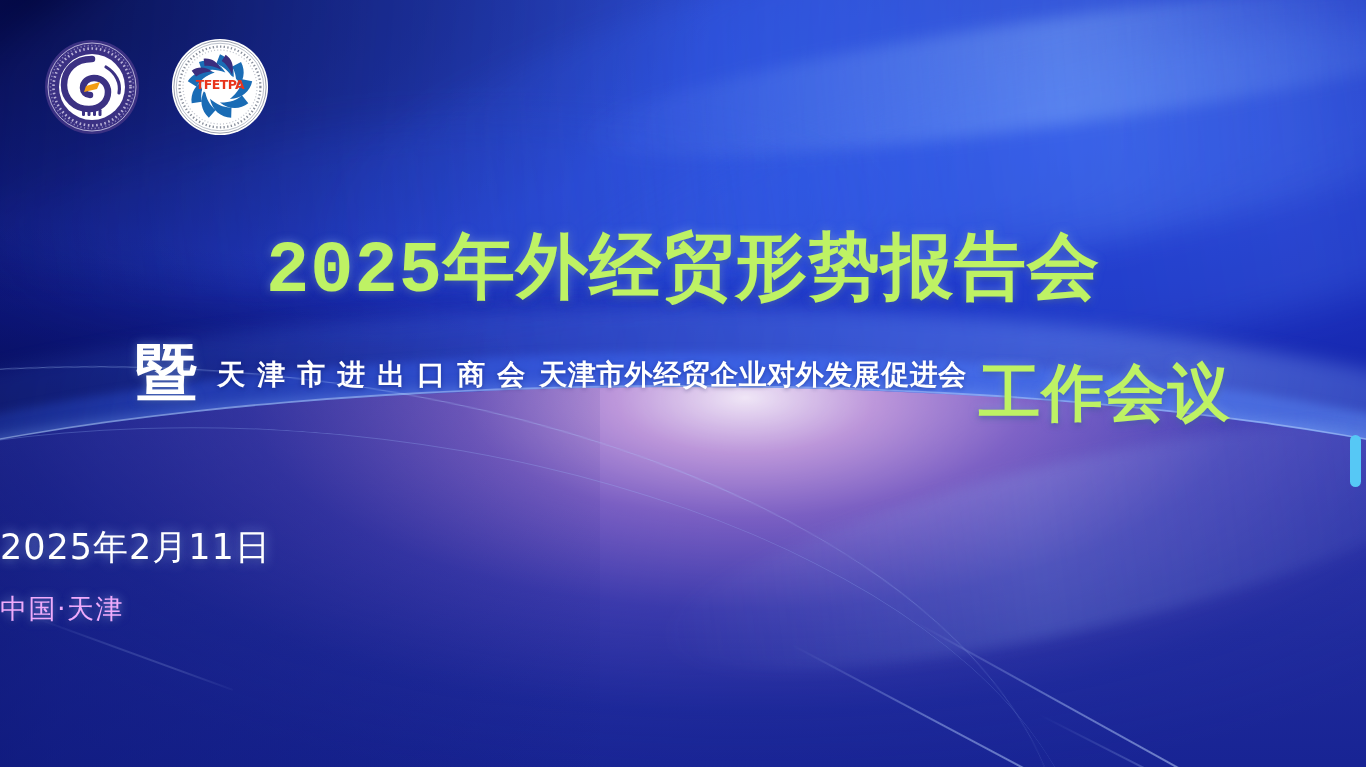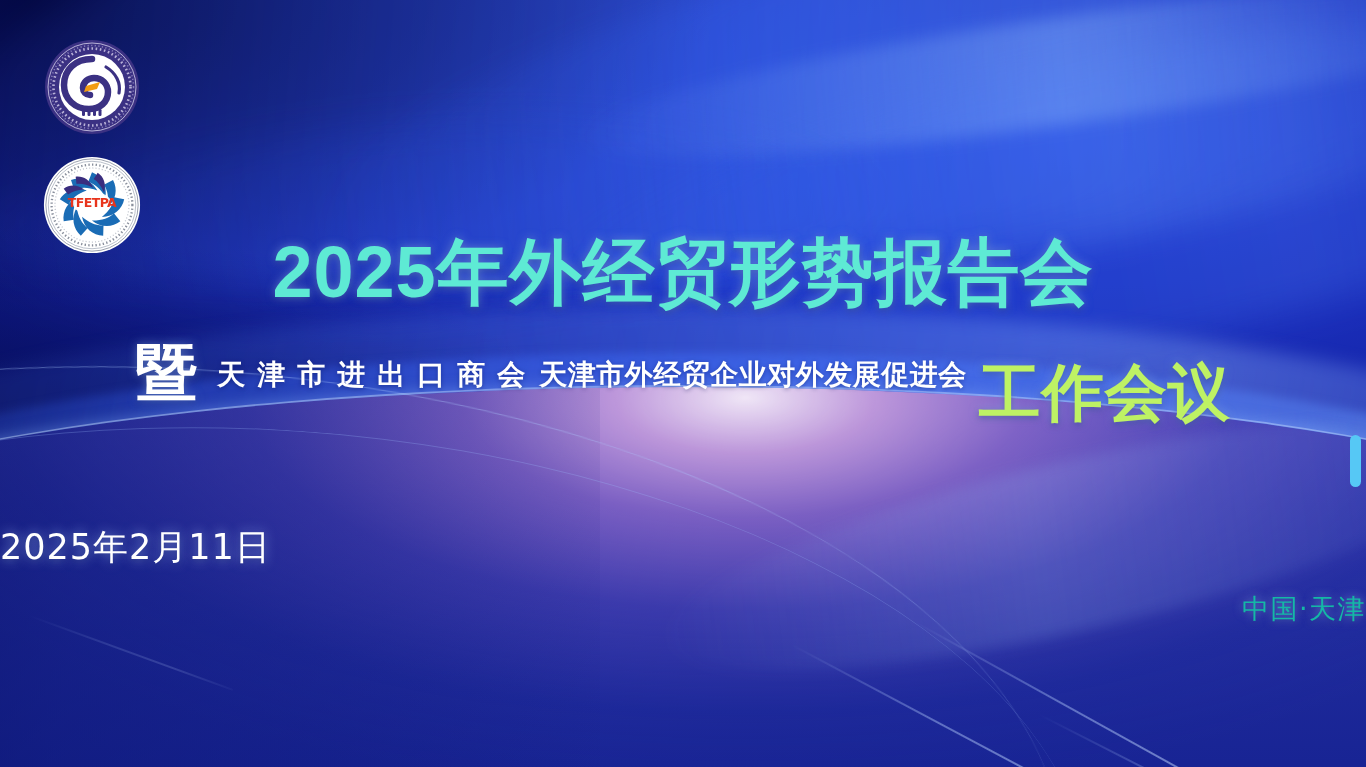--- a/index.html
+++ b/index.html
@@ -214,23 +214,22 @@
     pointer-events: none;
   }
 
   
   .logos {
     position: absolute;
     left: 42px;
     top: 37px;
     display: flex;
     align-items: center;
-    gap: 18px;
+    gap: 28px;
     z-index: 12;
-    flex-direction: column;
   }
   .logo {
     position: relative;
     width: 100px;
     height: 100px;
     border-radius: 50%;
     display: flex;
     align-items: center;
     justify-content: center;
   }
@@ -258,25 +257,25 @@
   
   .title-block {
     position: absolute;
     left: 0;
     right: 0;
     top: 236px;
     z-index: 11;
     text-align: center;
   }
   .title-main {
-    font-family: Liberation Sans, sans-serif;
+    font-family: Liberation Mono, monospace;
     font-weight: bold;
     font-size: 72px;
     line-height: 1;
-    color: #5eead4;
+    color: #bef264;
     letter-spacing: 1px;
     text-shadow:
       0 0 10px rgba(150,190,255,0.55),
       0 2px 6px rgba(5,15,80,0.45);
     white-space: nowrap;
   }
 
   .title-second {
     margin-top: 14px;
     display: flex;
@@ -343,24 +342,24 @@
     font-size: 35px;
     color: #ffffff;
     letter-spacing: 1px;
     text-shadow: 0 0 12px rgba(170,200,255,0.7), 0 2px 5px rgba(10,20,90,0.4);
   }
   .place-line {
     position: absolute;
     left: 0; right: 0;
     top: 591px;
     z-index: 11;
-    text-align: right;
+    text-align: left;
     font-family: "DejaVu Sans", "Liberation Sans", sans-serif;
     font-size: 27px;
-    color: #14b8a6;
+    color: #f0abfc;
     letter-spacing: 1.5px;
     text-shadow: 0 0 10px rgba(180,205,255,0.6), 0 2px 5px rgba(10,20,90,0.35);
   }
 
   
   .scroll-track {
     position: absolute;
     right: 0;
     top: 0;
     width: 18px;

